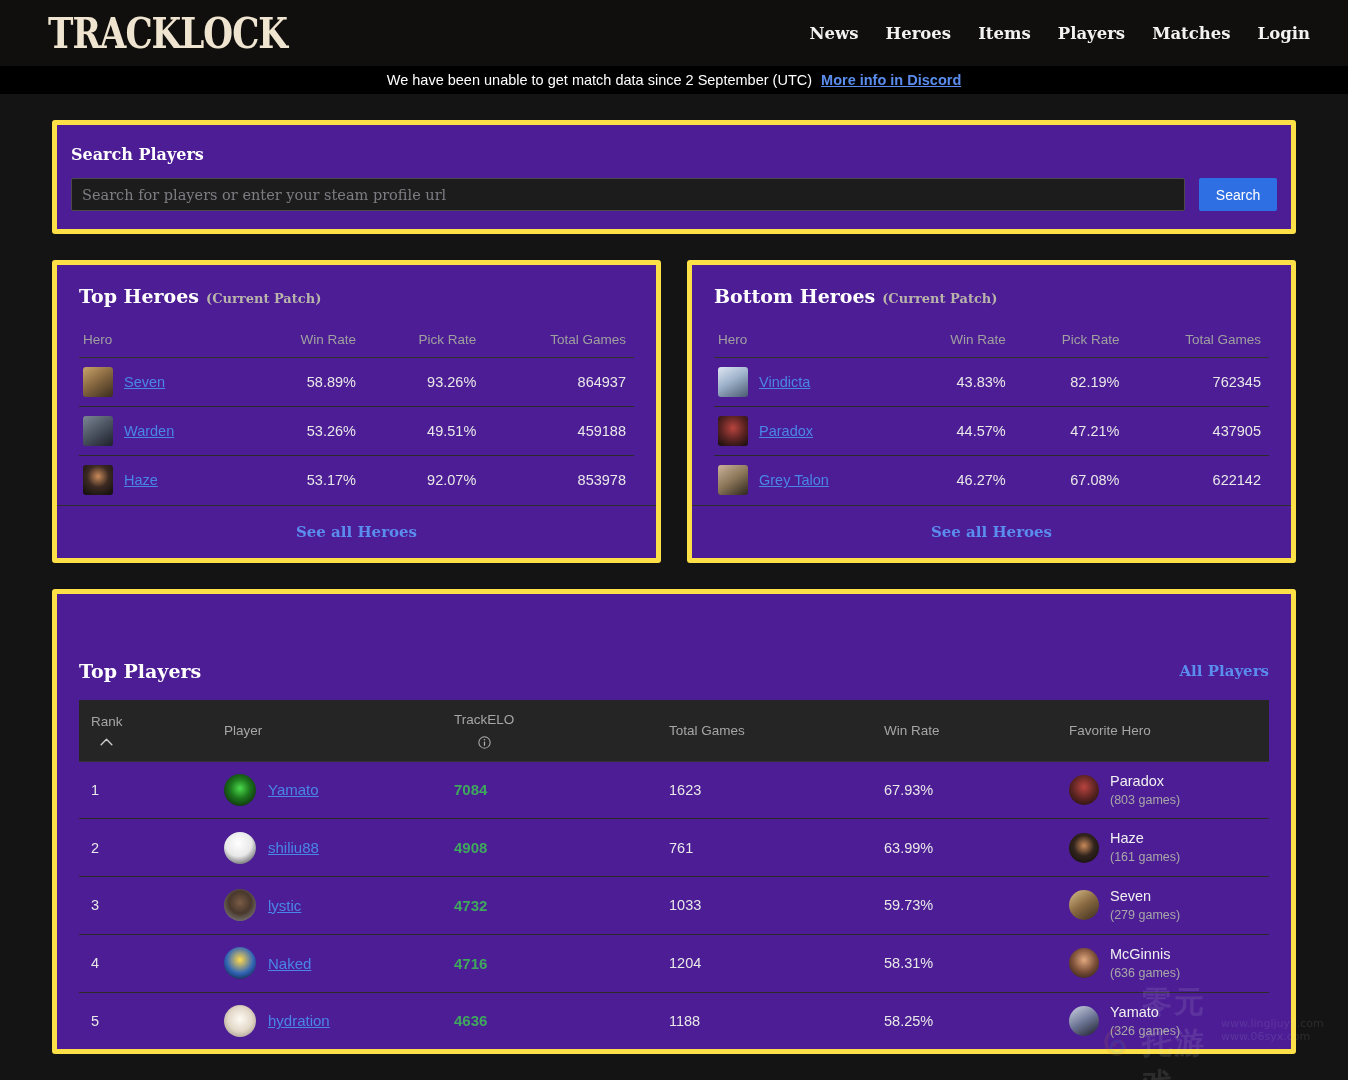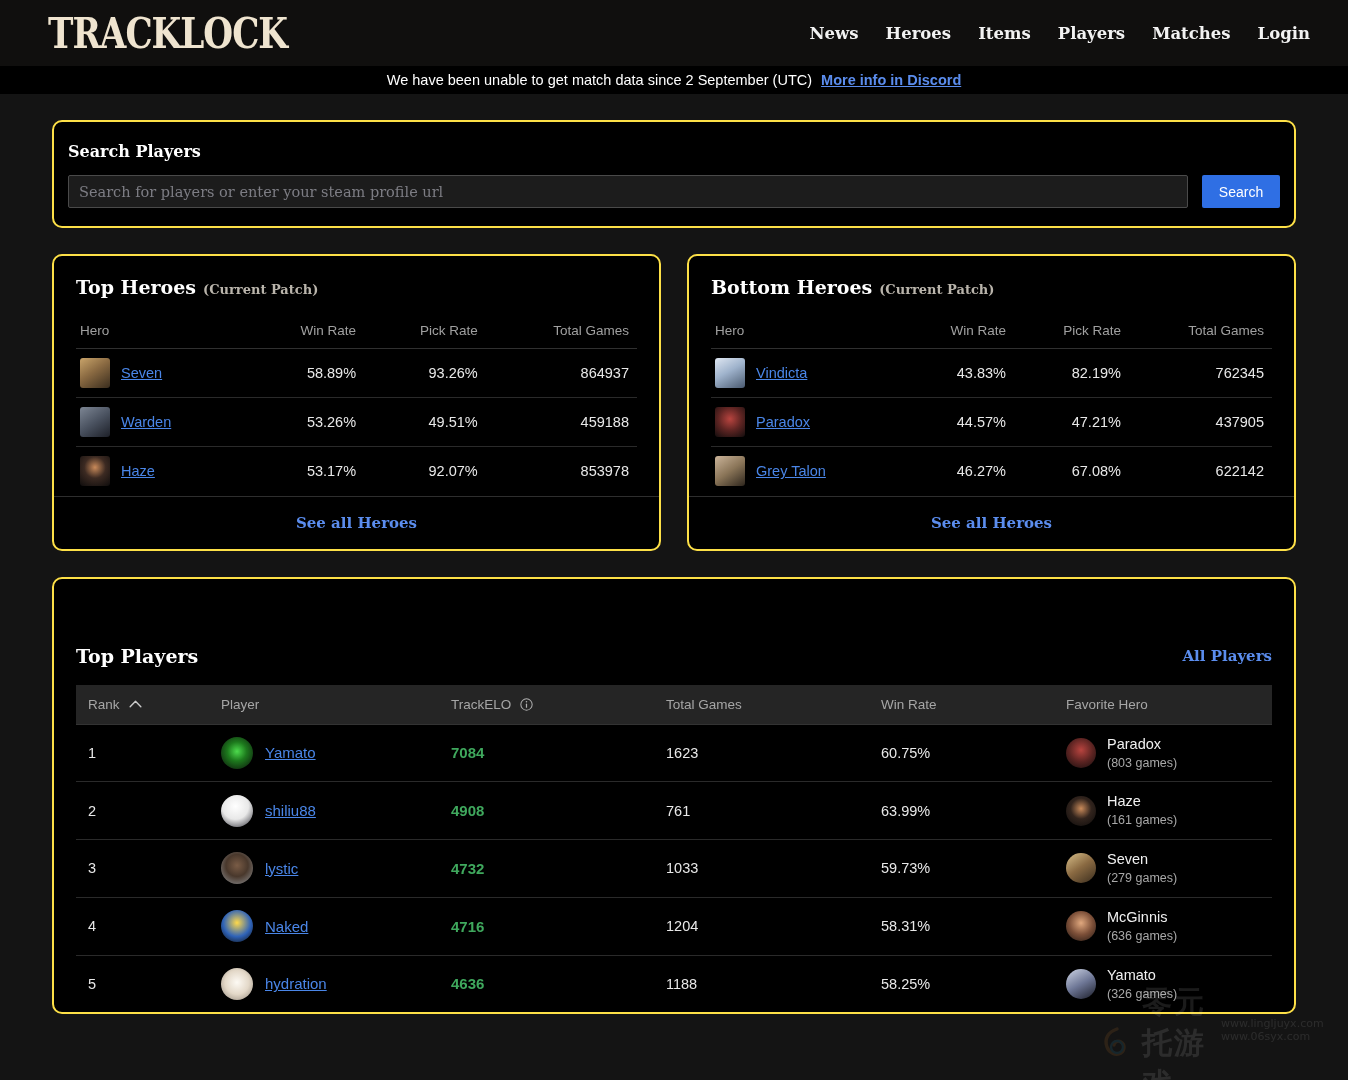--- a/index.html
+++ b/index.html
@@ -55,23 +55,23 @@
     color: #5b8dee;
     font-weight: 700;
     text-decoration: underline;
     font-size: 14.5px;
   }
 
   
   .page { padding: 26px 52px 0 52px; }
 
   .card {
-    background: #000000;
-    border: 2px solid #fde047;
-    border-radius: 10px;
+    background: #4c1d95;
+    border: 5px solid #fde047;
+    border-radius: 3px;
   }
 
   
   .search-card { padding: 20px 14px 18px 14px; }
   .search-title {
     font-family: "DejaVu Serif", serif;
     font-weight: 700;
     font-size: 16px;
     color: #ffffff;
     margin: 0 0 14px 0;
@@ -208,21 +208,21 @@
   .ptable td {
     padding: 10px;
     font-size: 14.5px;
     color: #e8e8e8;
     border-bottom: 1px solid #2a2a2a;
     height: 57px;
     vertical-align: middle;
   }
   .ptable td:first-child { padding-left: 12px; }
   .ptable tr:last-child td { border-bottom: none; }
-  .th-inner { display: inline-flex; align-items: center; gap: 9px; }
+  .th-inner { display: inline-flex; align-items: center; gap: 9px; flex-direction: column; }
   .chev { display: inline-block; width: 13px; height: 8px; }
   .info-ico { display: inline-block; width: 13px; height: 13px; }
   .p-cell { display: flex; align-items: center; gap: 12px; }
   .p-ava {
     width: 32px; height: 32px;
     border-radius: 50%;
     flex: none;
     overflow: hidden;
     position: relative;
     background: #3a3a3a;
@@ -451,21 +451,21 @@
         <tr>
           <td>1</td>
           <td>
             <div class="p-cell">
               <span class="p-ava" style="background:radial-gradient(circle at 50% 45%,#4ddb4d 0%,#1d7a1d 40%,#0b0b0b 100%)"></span>
               <a class="p-name" href="#">Yamato</a>
             </div>
           </td>
           <td><span class="elo">7084</span></td>
           <td>1623</td>
-          <td>60.75%</td>
+          <td>67.93%</td>
           <td>
             <div class="fav-cell">
               <span class="fav-ava" style="background:radial-gradient(circle at 50% 40%,#b8443f 0%,#5d2422 50%,#120d0d 100%)"></span>
               <span class="fav-txt">
                 <span class="fav-name">Paradox</span><br>
                 <span class="fav-games">(803 games)</span>
               </span>
             </div>
           </td>
         </tr>

